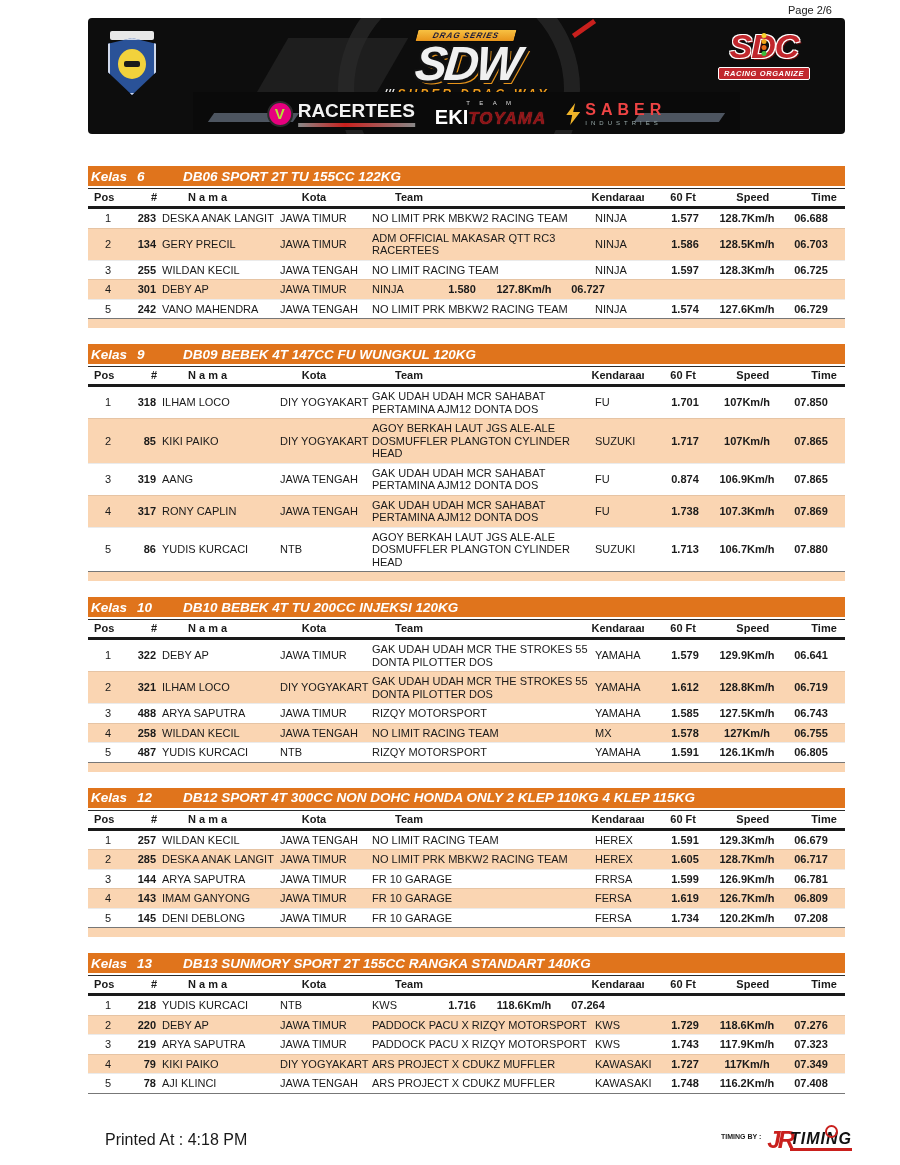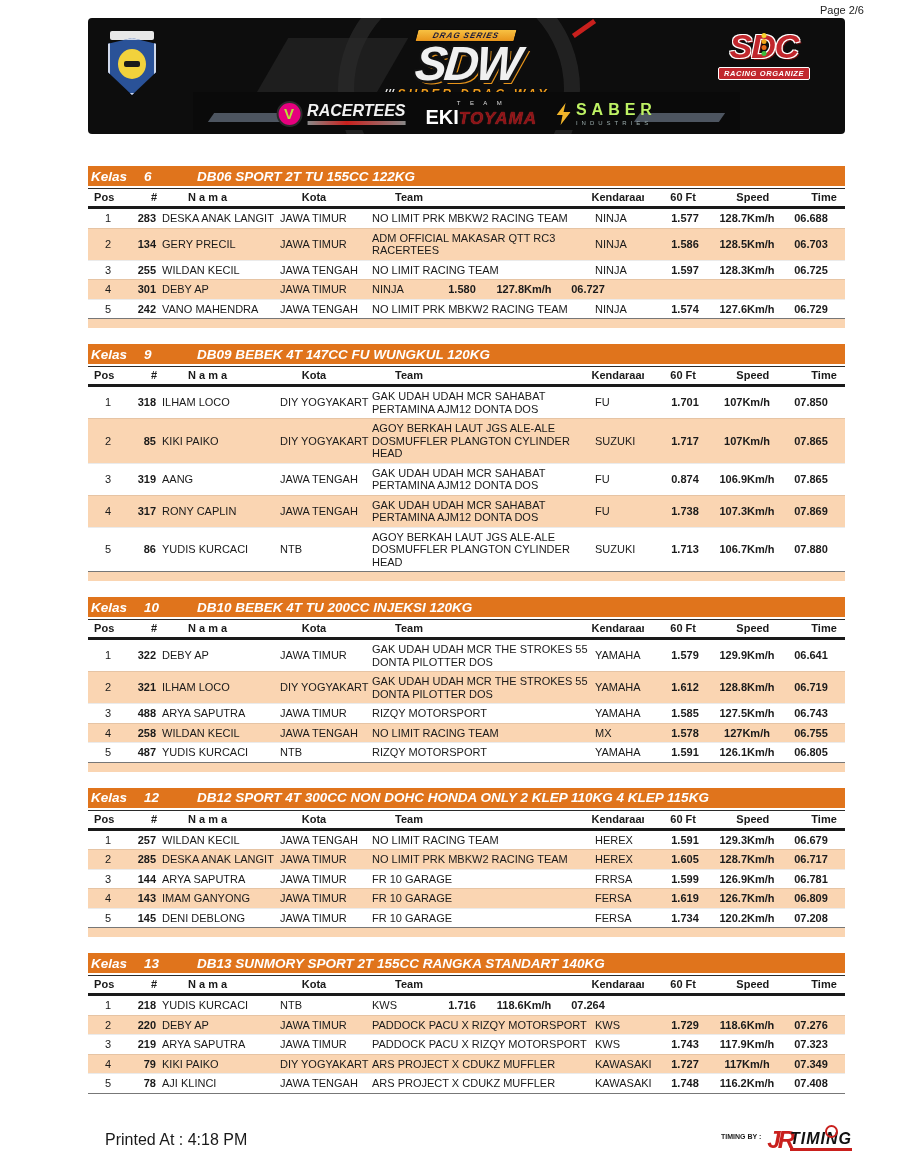--- a/index.html
+++ b/index.html
@@ -1,18 +1,18 @@
 <!DOCTYPE html>
 <html><head>
 <meta charset="utf-8">
 <style>
   html,body{margin:0;padding:0;background:#fff;}
   body{width:900px;height:1165px;font-family:"Liberation Sans",sans-serif;color:#1a1a1a;overflow:hidden;}
   .sheet{position:relative;width:900px;height:1165px;}
-  .page-num{position:absolute;top:4px;right:36px;font-size:11px;color:#222;}
+  .page-num{position:absolute;top:4px;right:68px;font-size:11px;color:#222;}
 
   
   .banner{position:absolute;top:18px;left:88px;width:757px;height:116px;background:#0d0d0d;border-radius:4px;overflow:hidden;}
   .banner .smoke{position:absolute;left:250px;top:-50px;width:210px;height:210px;border:16px solid #333;border-radius:50%;opacity:.55;}
   .banner .smoke2{position:absolute;left:180px;top:20px;width:120px;height:70px;background:#2a2a2a;transform:skewX(-30deg);opacity:.6;}
   .imi-badge{position:absolute;left:20px;top:13px;width:48px;height:64px;}
   .imi-ribbon{position:absolute;left:2px;top:0;width:44px;height:9px;background:#e8e8e8;border-radius:2px;}
   .imi-shield{position:absolute;left:0;top:7px;width:48px;height:57px;background:#2a5298;border:2px solid #cfd8ea;box-sizing:border-box;clip-path:polygon(50% 0,100% 10%,100% 60%,50% 100%,0 60%,0 10%);}
   .imi-center{position:absolute;left:10px;top:18px;width:28px;height:30px;background:#f2d23c;border-radius:50%;}
   .imi-car{position:absolute;left:16px;top:30px;width:16px;height:6px;background:#1a1a1a;border-radius:2px;}
@@ -27,40 +27,40 @@
   .sdc-dots{position:absolute;left:50%;top:3px;transform:translateX(-50%);display:flex;flex-direction:column;gap:1px;}
   .sdc-dots i{width:5px;height:5px;border-radius:50%;display:block;}
   .sdc-band{display:inline-block;margin-top:2px;background:#c1272d;border:1px solid #fff;border-radius:2px;color:#fff;font-size:7.5px;font-weight:bold;font-style:italic;letter-spacing:.6px;padding:1px 5px;}
   .sponsor-strip{position:absolute;left:105px;right:105px;bottom:4px;height:38px;background:#0a0a0a;}
   .trim{position:absolute;height:9px;background:#4d5560;transform:skewX(-35deg);}
   .trim.l{left:18px;bottom:8px;width:85px;}
   .trim.r{right:18px;bottom:8px;width:85px;}
   .sponsors{position:absolute;left:50%;bottom:7px;transform:translateX(-50%);display:flex;align-items:center;gap:20px;white-space:nowrap;}
   .rt{display:flex;align-items:center;gap:5px;}
   .rt-icon{width:26px;height:26px;border-radius:50%;background:#e6007e;color:#b5e335;font-size:15px;font-weight:900;display:flex;align-items:center;justify-content:center;border:2px solid #2a2a2a;box-sizing:border-box;}
-  .rt-text{color:#f2f2f2;font-size:16px;font-weight:900;font-style:italic;letter-spacing:0;}
+  .rt-text{color:#f2f2f2;font-size:19px;font-weight:900;letter-spacing:0;}
   .rt-sub{height:4px;background:linear-gradient(90deg,#888,#c9201d 40%,#888);margin-top:1px;}
   .eki{display:flex;flex-direction:column;align-items:center;line-height:1;}
   .eki-team{color:#ddd;font-size:6px;letter-spacing:4px;margin-bottom:1px;}
   .eki-row{display:flex;align-items:baseline;}
   .eki-name{color:#fff;font-size:20px;font-weight:900;letter-spacing:0;}
   .eki-toyama{color:#8c1417;font-size:17px;font-weight:900;font-style:italic;letter-spacing:1px;text-shadow:0 0 1px #d44;}
   .saber{display:flex;align-items:center;gap:5px;}
   .saber-bolt{width:14px;height:22px;}
   .saber-col{display:flex;flex-direction:column;line-height:1;}
-  .saber-name{color:#bef264;font-size:16px;font-weight:bold;letter-spacing:5px;}
+  .saber-name{color:#ef4444;font-size:16px;font-weight:bold;letter-spacing:5px;}
   .saber-sub{color:#9aa;font-size:6px;letter-spacing:4px;margin-top:2px;}
 
   
   .title{position:absolute;top:140px;left:0;width:100%;text-align:center;font-size:15px;font-weight:bold;letter-spacing:.5px;text-decoration:underline;}
 
   
   .results{position:absolute;top:166px;left:88px;width:757px;}
   .class-section{margin-bottom:16px;}
-  .kelas-bar{height:20px;background:#e0741c;color:#fff;font-style:italic;font-weight:bold;display:flex;align-items:center;font-size:13.5px;gap:7px;}
+  .kelas-bar{height:20px;background:#e0741c;color:#fff;font-style:italic;font-weight:bold;display:flex;align-items:center;font-size:13.5px;}
   .kelas-label{margin-left:3px;width:46px;}
   .kelas-no{width:26px;}
   .kelas-title{margin-left:20px;}
   .cols{display:flex;align-items:baseline;margin-top:2px;border-top:1px solid #2a2a2a;border-bottom:3px solid #1a1a1a;padding:2px 0 3px;font-weight:bold;font-size:11px;gap:20px;}
   .rows{border-bottom:1px solid #777;}
   .trow{display:flex;align-items:center;padding:3px 0;font-size:11px;line-height:12.5px;}
   .trow + .trow{border-top:1px solid rgba(0,0,0,.08);}
   .trow:nth-child(even){background:#fad5b2;}
   .tfoot-band{height:9px;background:#fad5b2;}
   .class-section:last-child .tfoot-band{display:none;}

